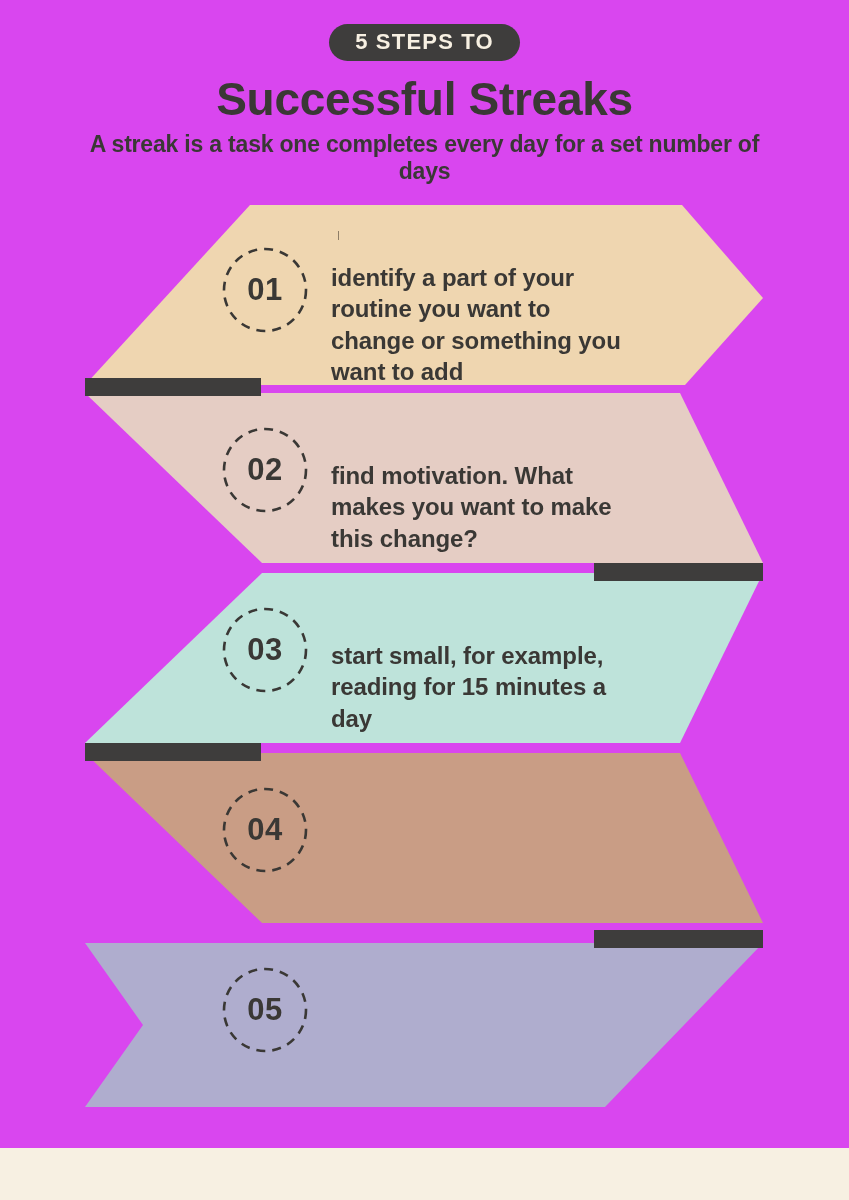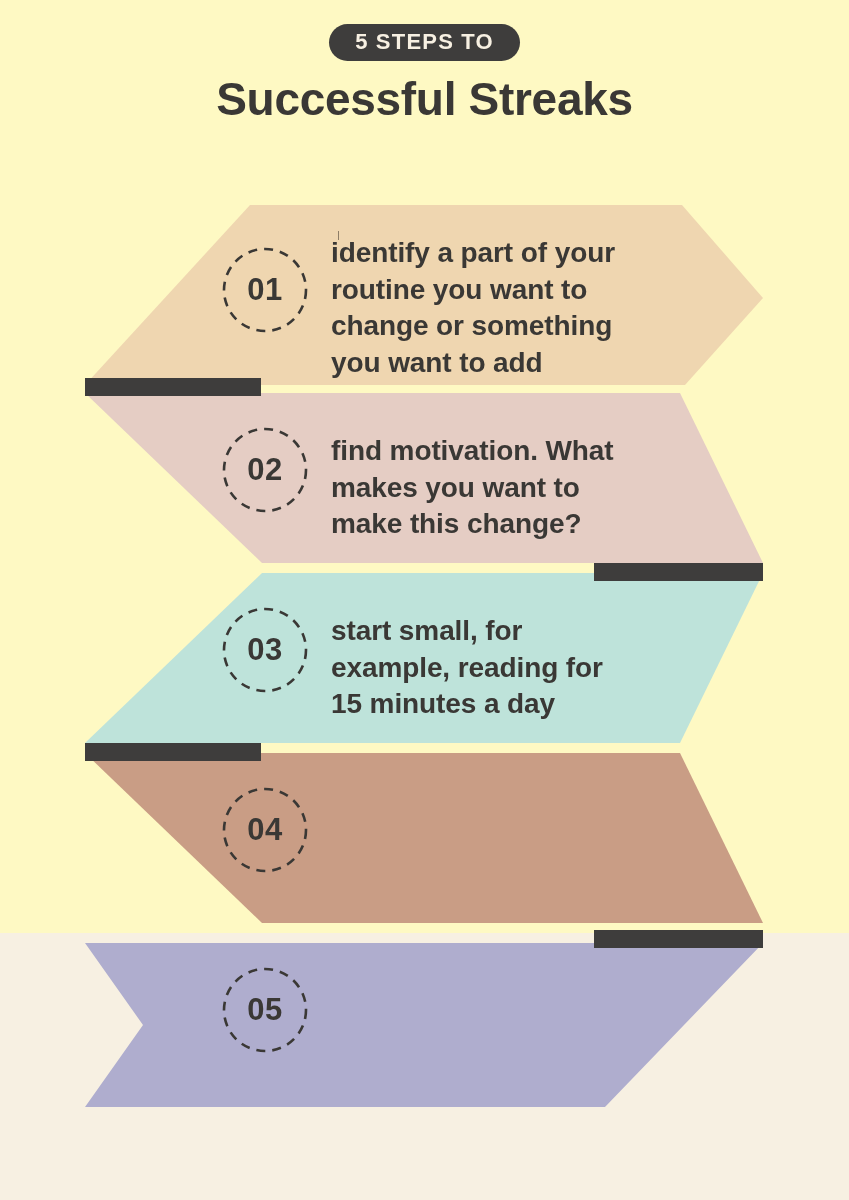--- a/index.html
+++ b/index.html
@@ -11,22 +11,22 @@
     width: 849px;
     height: 1200px;
     background: #F7F0E2;
     font-family: "Liberation Sans", sans-serif;
     overflow: hidden;
     position: relative;
   }
   .page {
     position: relative;
     width: 849px;
-    height: 933px;
-    background: #fef9c3;
+    height: 1148px;
+    background: #d946ef;
   }
 
   
   .header {
     position: absolute;
     left: 0;
     top: 0;
     width: 849px;
     text-align: center;
   }
@@ -114,24 +114,25 @@
     font-size: 31px;
     font-weight: bold;
     letter-spacing: 0.5px;
   }
 
   .step-text {
     position: absolute;
     left: 331px;
     width: 300px;
     color: #3A3835;
-    font-size: 28px;
+    font-size: 24px;
     font-weight: bold;
     line-height: 1.31;
     letter-spacing: -0.1px;
+    margin-top: 27px;
   }
   .step-text.lines4 { top: 30px; }
   .step-text.lines3 { top: 48px; }
 
   .tick {
     position: absolute;
     left: 338px;
     top: 26px;
     width: 1px;
     height: 9px;
@@ -139,20 +140,21 @@
   }
 </style>
 </head>
 <body style="background: rgb(247, 240, 226);">
 
 <div class="page">
 
   <div class="header">
     <div class="badge">5 STEPS TO</div>
     <div class="title">Successful Streaks</div>
+    <div class="subtitle">A streak is a task one completes every day for a set number of days</div>
   </div>
 
   <div class="steps">
 
     <div class="step" style="top:205px;">
       <svg class="shape" viewBox="0 0 849 186" preserveAspectRatio="none">
         <polygon id="shape1" points="250,0 682,0 763,93 685,180 85,180" fill="#EFD6B0"></polygon>
       </svg>
       <div class="tick"></div>
       <div class="circle-wrap">

